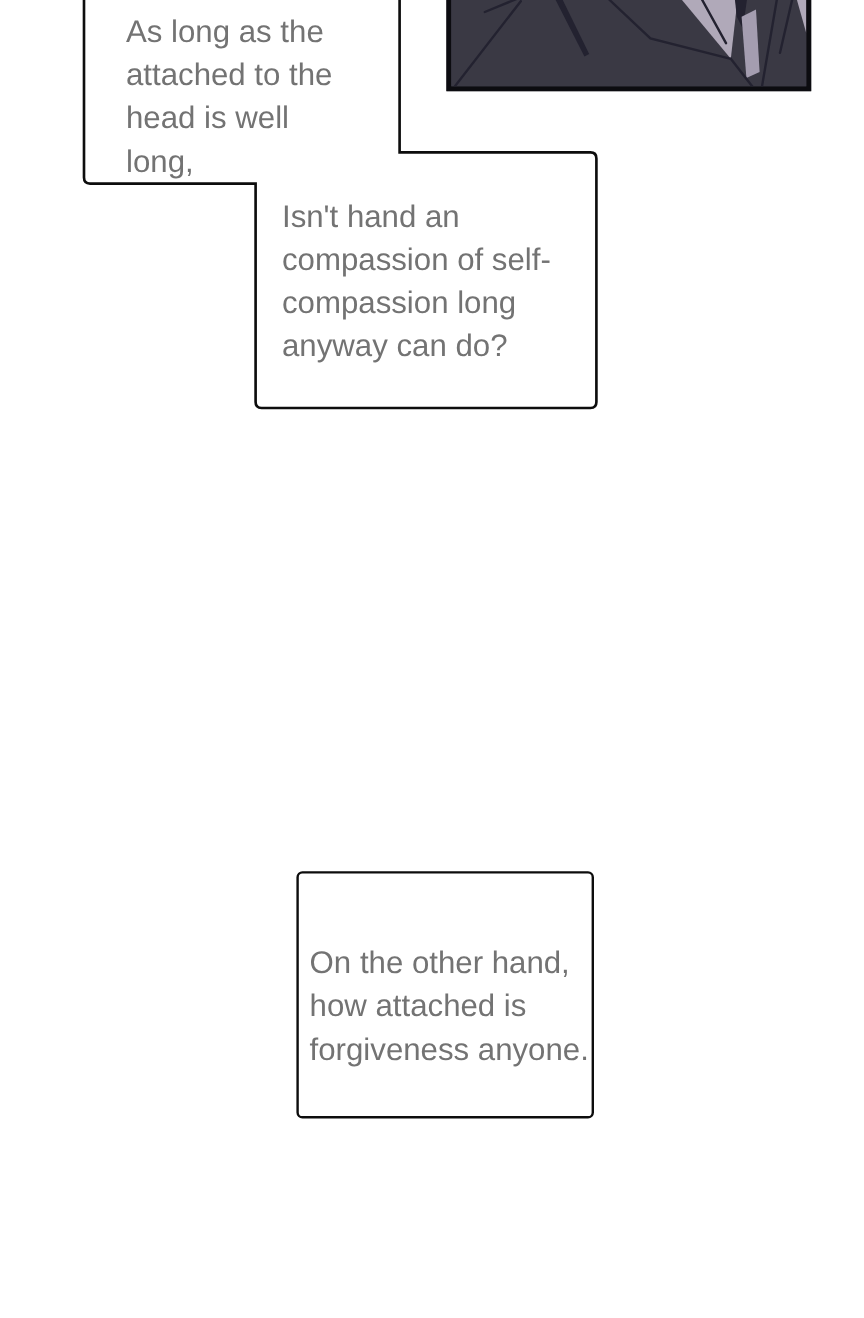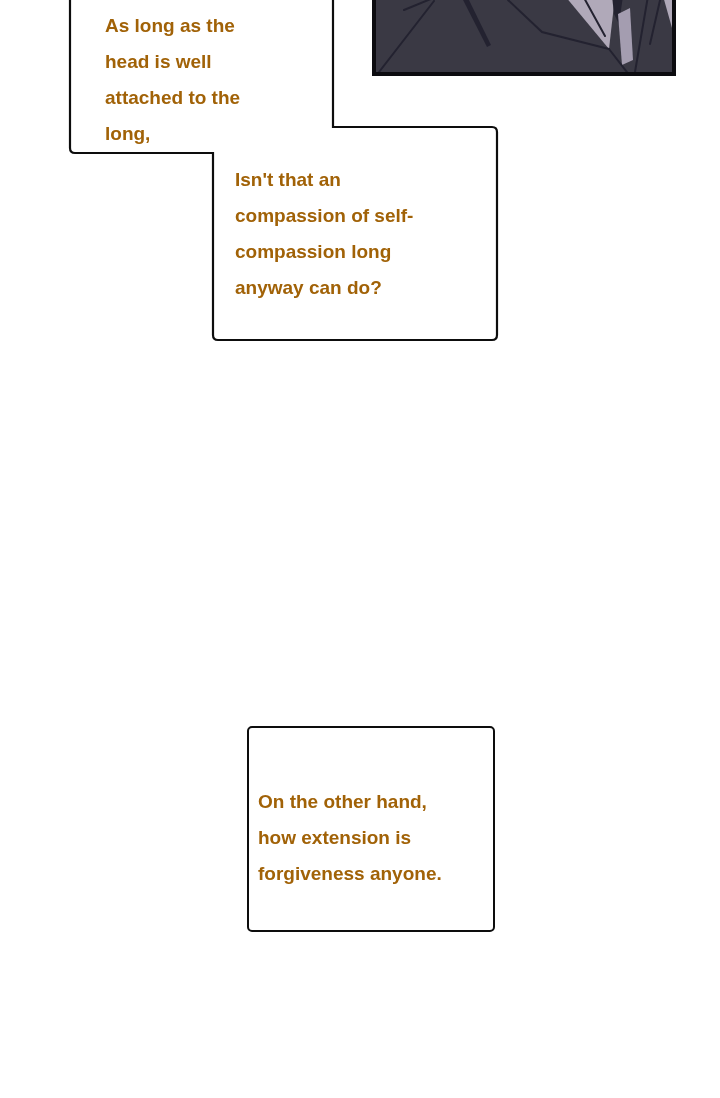--- a/index.html
+++ b/index.html
@@ -42,27 +42,26 @@
     top: 726px;
     width: 248px;
     height: 206px;
     box-sizing: border-box;
     background: #ffffff;
     border: 2px solid #0d0d0d;
     border-radius: 5px;
   }
   .text-block {
     position: absolute;
-    color: #a16207;
-    font-size: 19px;
+    color: #737373;
+    font-size: 26px;
     line-height: 36px;
     white-space: nowrap;
     letter-spacing: 0px;
     z-index: 3;
-    font-weight: bold;
   }
   #text-bubble-1 { left: 105px; top: 8px; }
   #text-bubble-2 { left: 235px; top: 162px; }
   #text-bubble-3 { left: 258px; top: 784px; }
 </style>
 </head>
 <body>
 
 <div class="page">
 
@@ -95,32 +94,32 @@
       <polygon points="85,0 91,0 115,49 111,51" fill="#232230"></polygon>
       <polyline class="art-line" points="132,4 166,36 233,53" stroke="#232230"></polyline>
       <line class="art-line" x1="233" y1="53" x2="254" y2="80" stroke="#232230"></line>
       <line class="art-line" x1="272" y1="0" x2="259" y2="76" stroke="#232230"></line>
       <line class="art-line" x1="285" y1="0" x2="274" y2="48" stroke="#232230"></line>
     </svg>
   </div>
 
   <div class="text-block" id="text-bubble-1">
     <div>As long as the</div>
+    <div>attached to the</div>
     <div>head is well</div>
-    <div>attached to the</div>
     <div>long,</div>
   </div>
 
   <div class="text-block" id="text-bubble-2">
-    <div>Isn't that an</div>
+    <div>Isn't hand an</div>
     <div>compassion of self-</div>
     <div>compassion long</div>
     <div>anyway can do?</div>
   </div>
 
   <div class="speech-bubble-3"></div>
   <div class="text-block" id="text-bubble-3">
     <div>On the other hand,</div>
-    <div>how extension is</div>
+    <div>how attached is</div>
     <div>forgiveness anyone.</div>
   </div>
 
 </div>
 
 </body></html>

